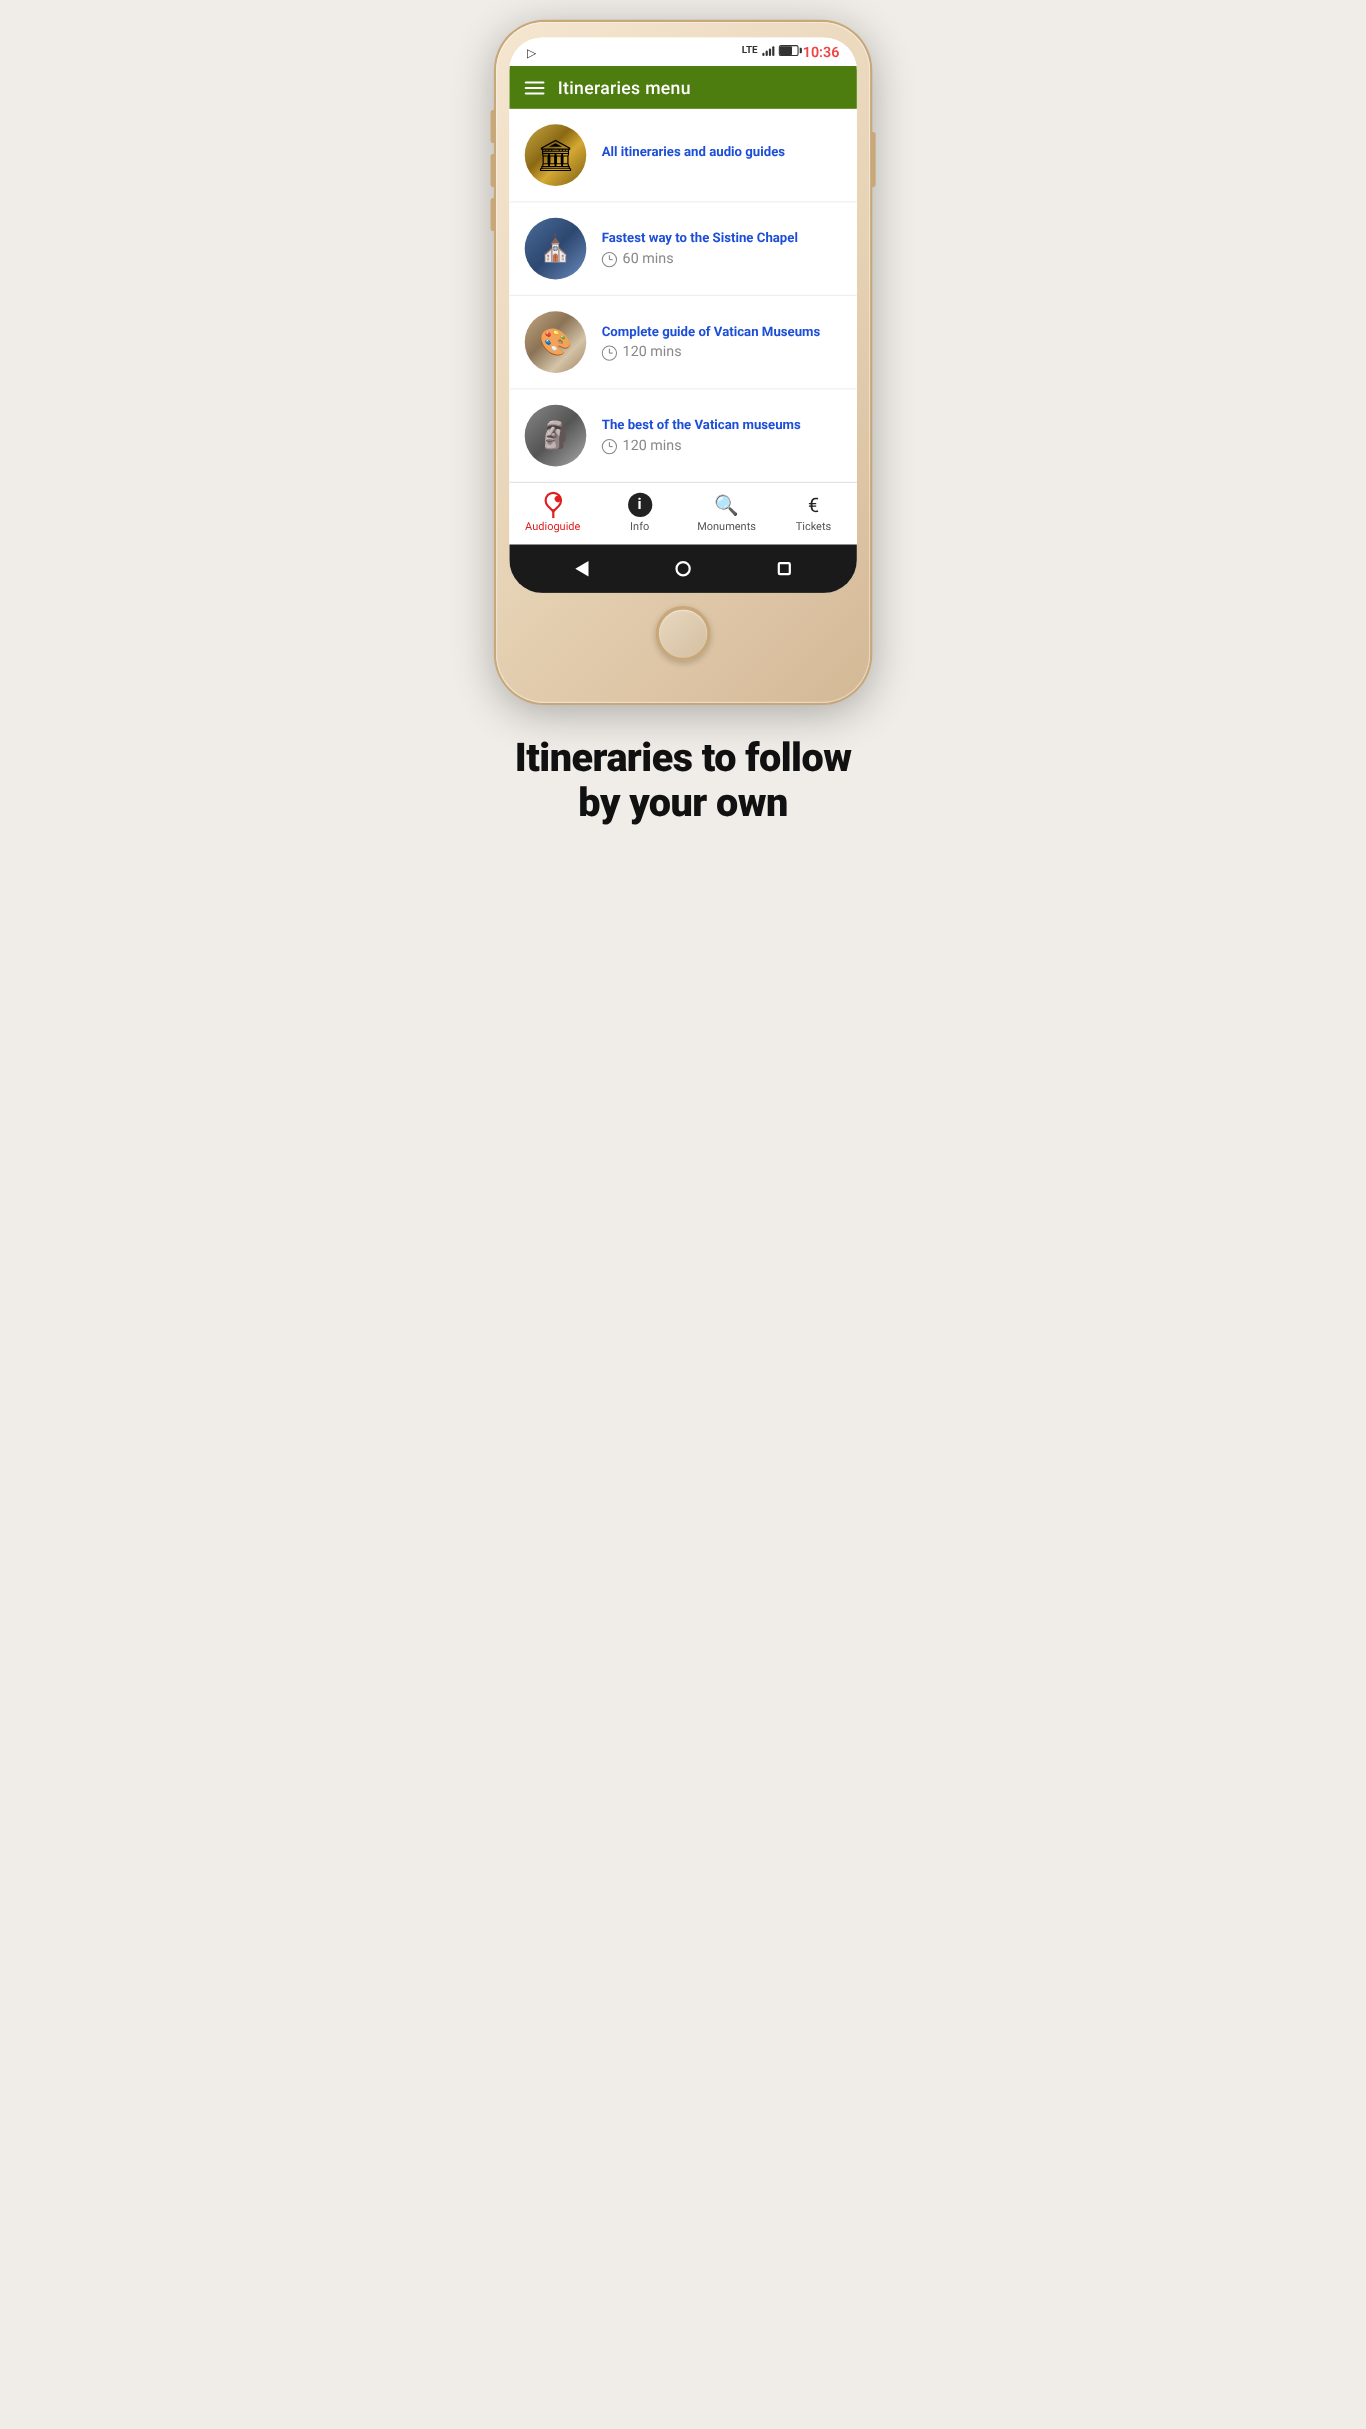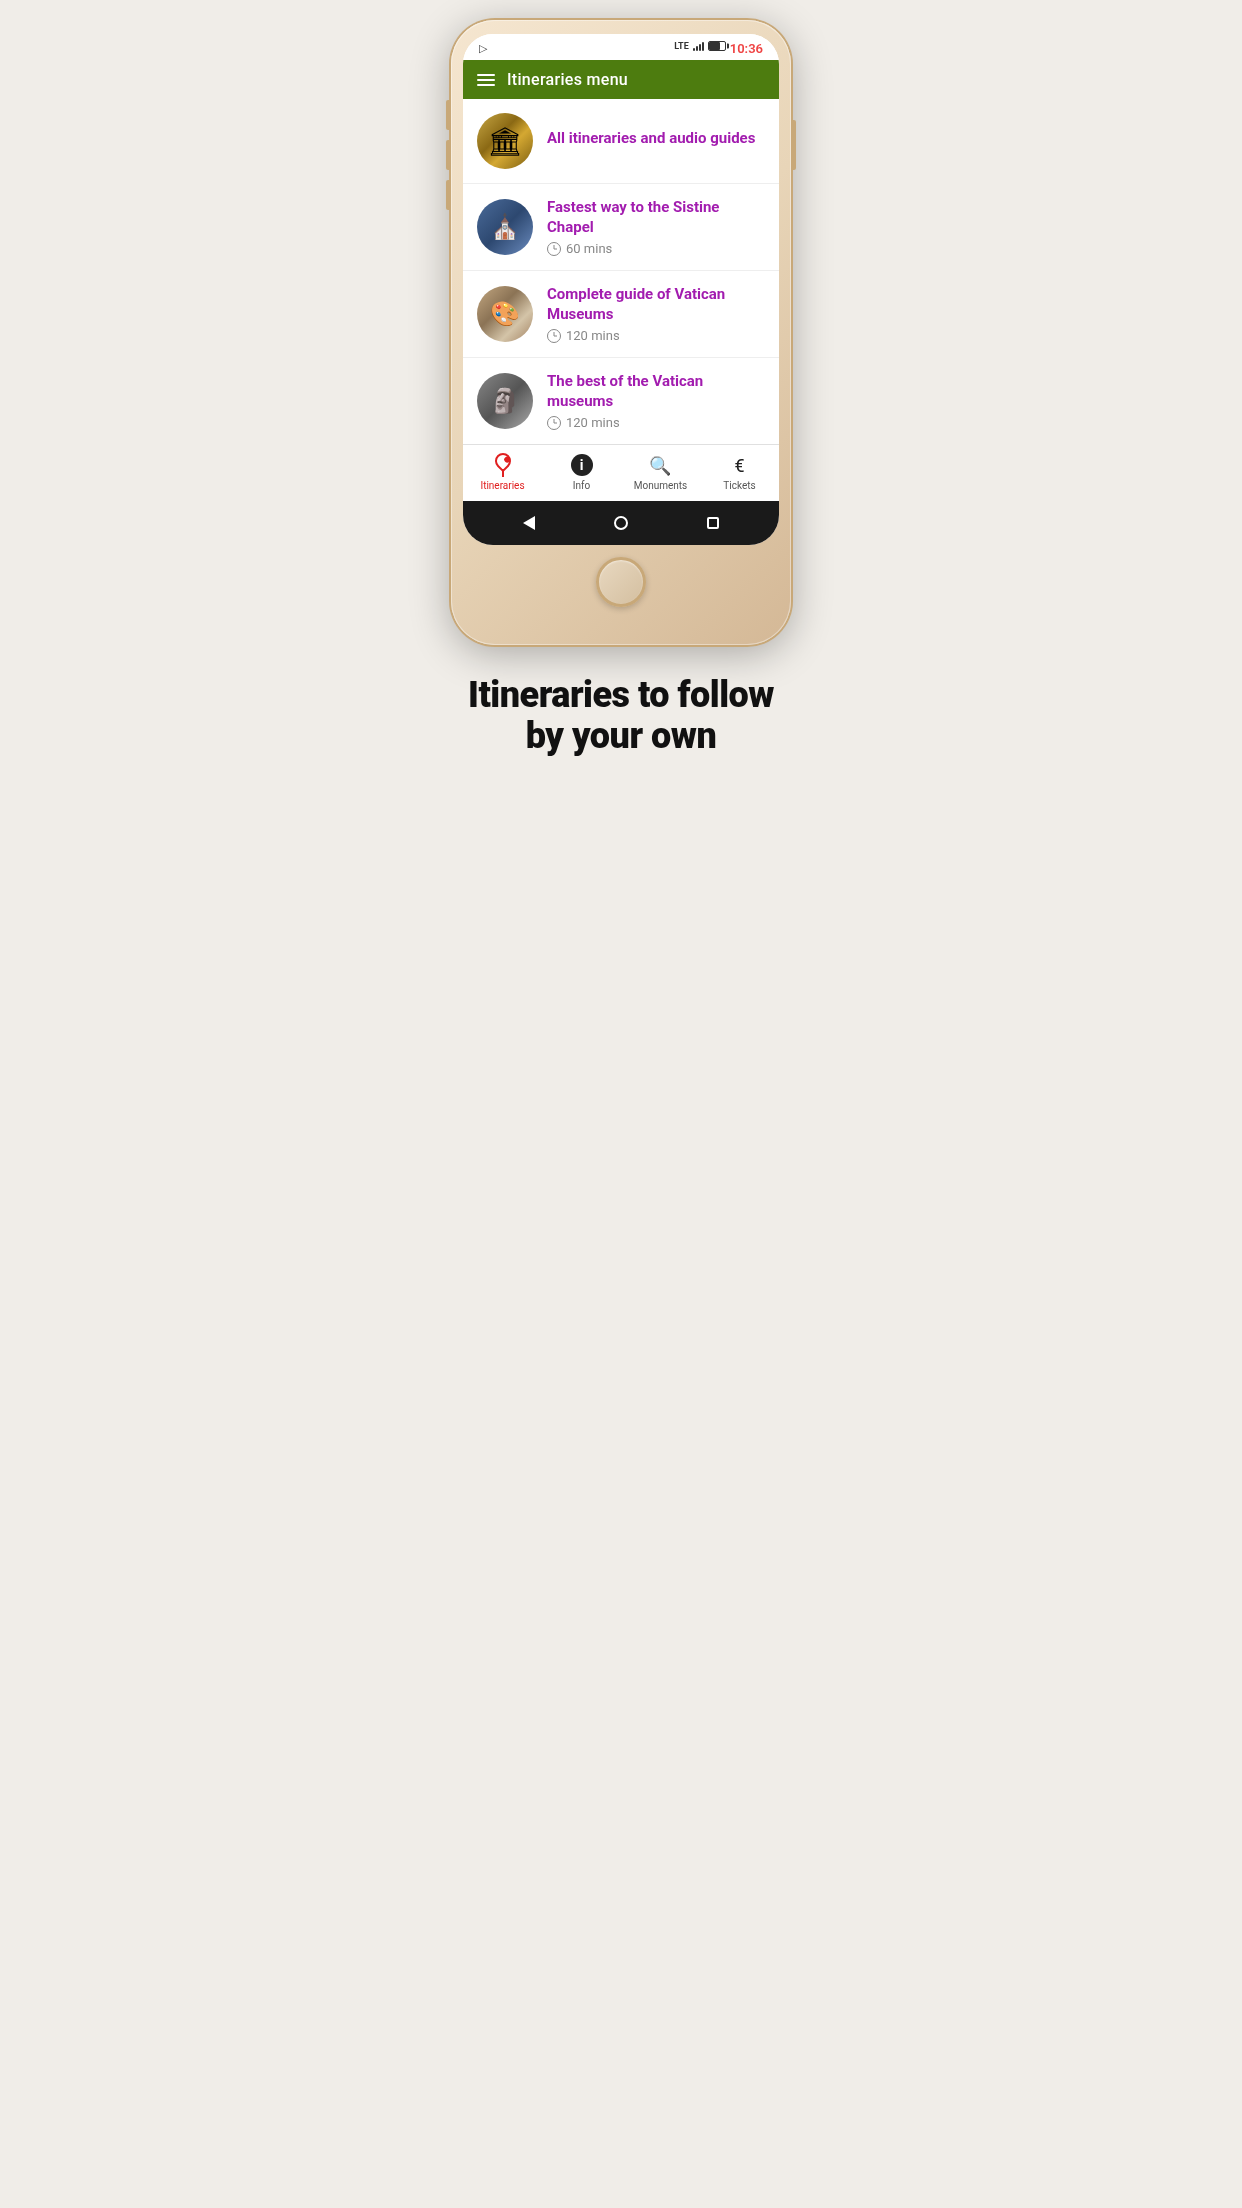--- a/index.html
+++ b/index.html
@@ -263,23 +263,23 @@
       content: '🗿';
       font-size: 24px;
       position: absolute;
     }
 
     .item-content {
       flex: 1;
     }
 
     .item-title {
-      font-size: 15px;
+      font-size: 12px;
       font-weight: 700;
-      color: #a21caf;
+      color: #1d4ed8;
       line-height: 1.3;
       margin-bottom: 4px;
     }
 
     .item-duration {
       display: flex;
       align-items: center;
       gap: 5px;
       color: #888;
       font-size: 13px;
@@ -591,21 +591,21 @@
 
         <div class="nav-item">
           <div class="nav-icon">
             <div class="map-pin-icon">
               <div class="map-pin-head active-pin">
                 <div class="map-pin-dot active-dot"></div>
               </div>
               <div class="map-pin-tail"></div>
             </div>
           </div>
-          <span class="nav-label active">Itineraries</span>
+          <span class="nav-label active">Audioguide</span>
         </div>
 
         <div class="nav-item">
           <div class="nav-icon">
             <div class="info-circle">i</div>
           </div>
           <span class="nav-label">Info</span>
         </div>
 
         <div class="nav-item">

